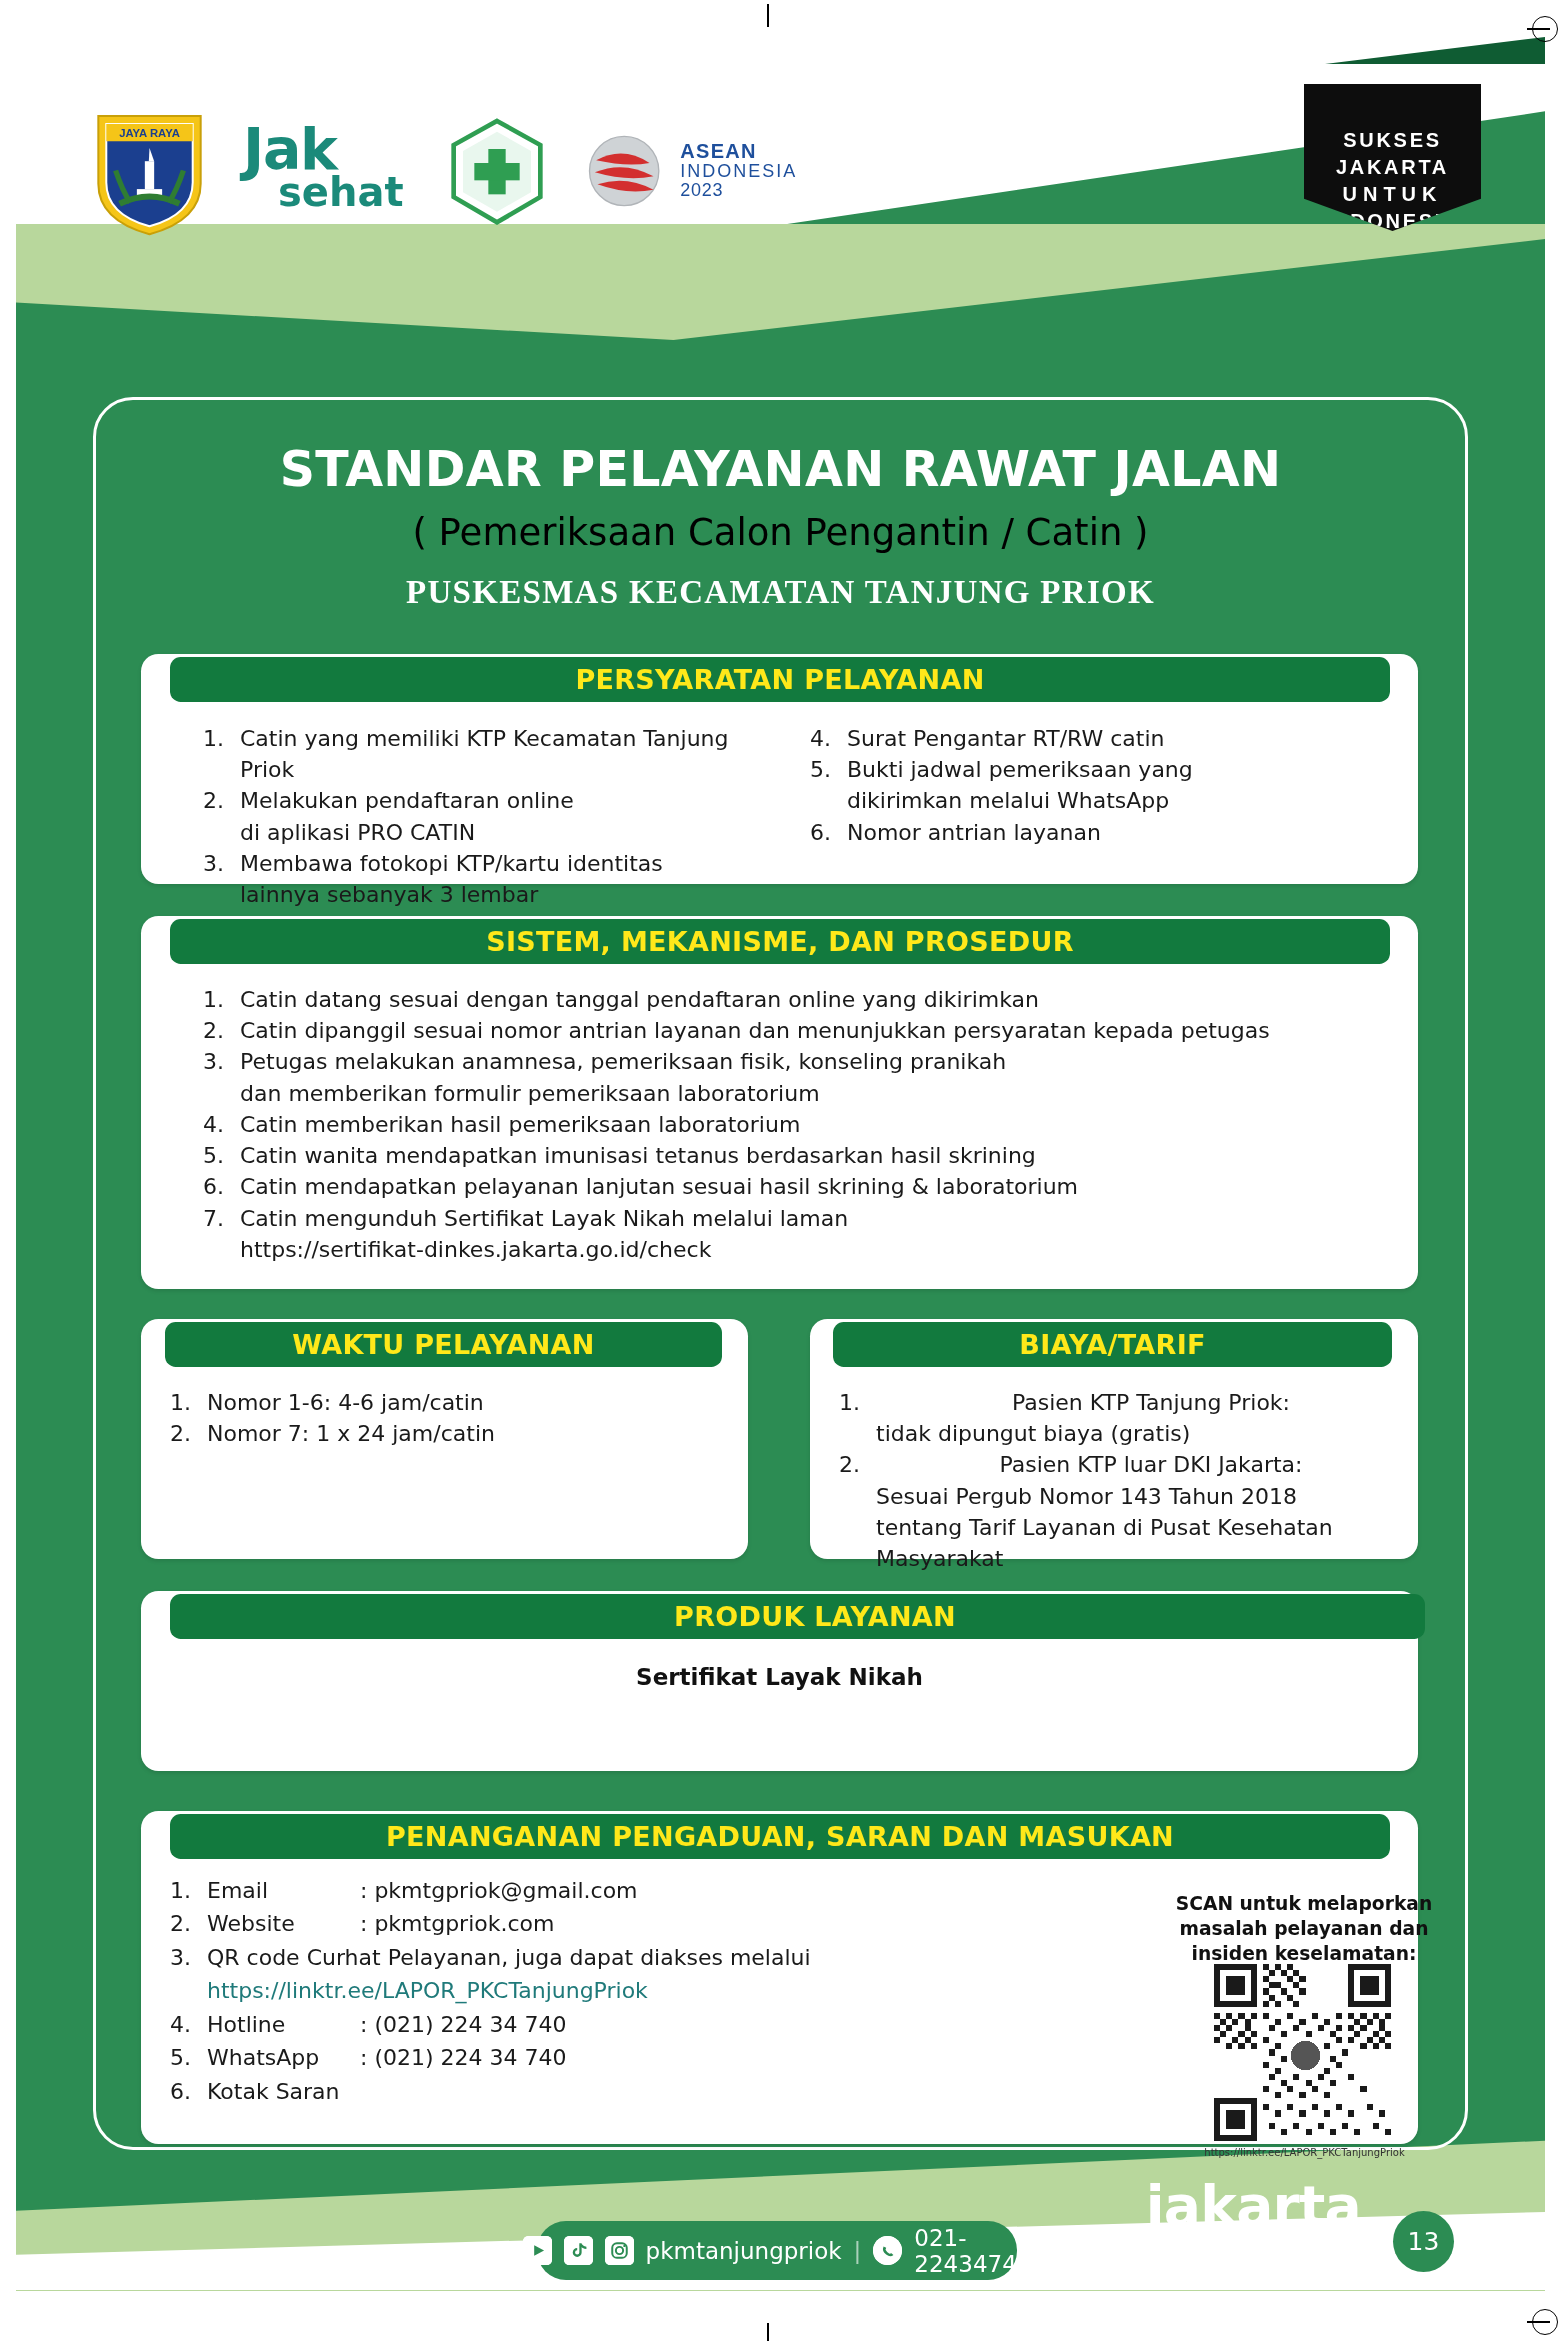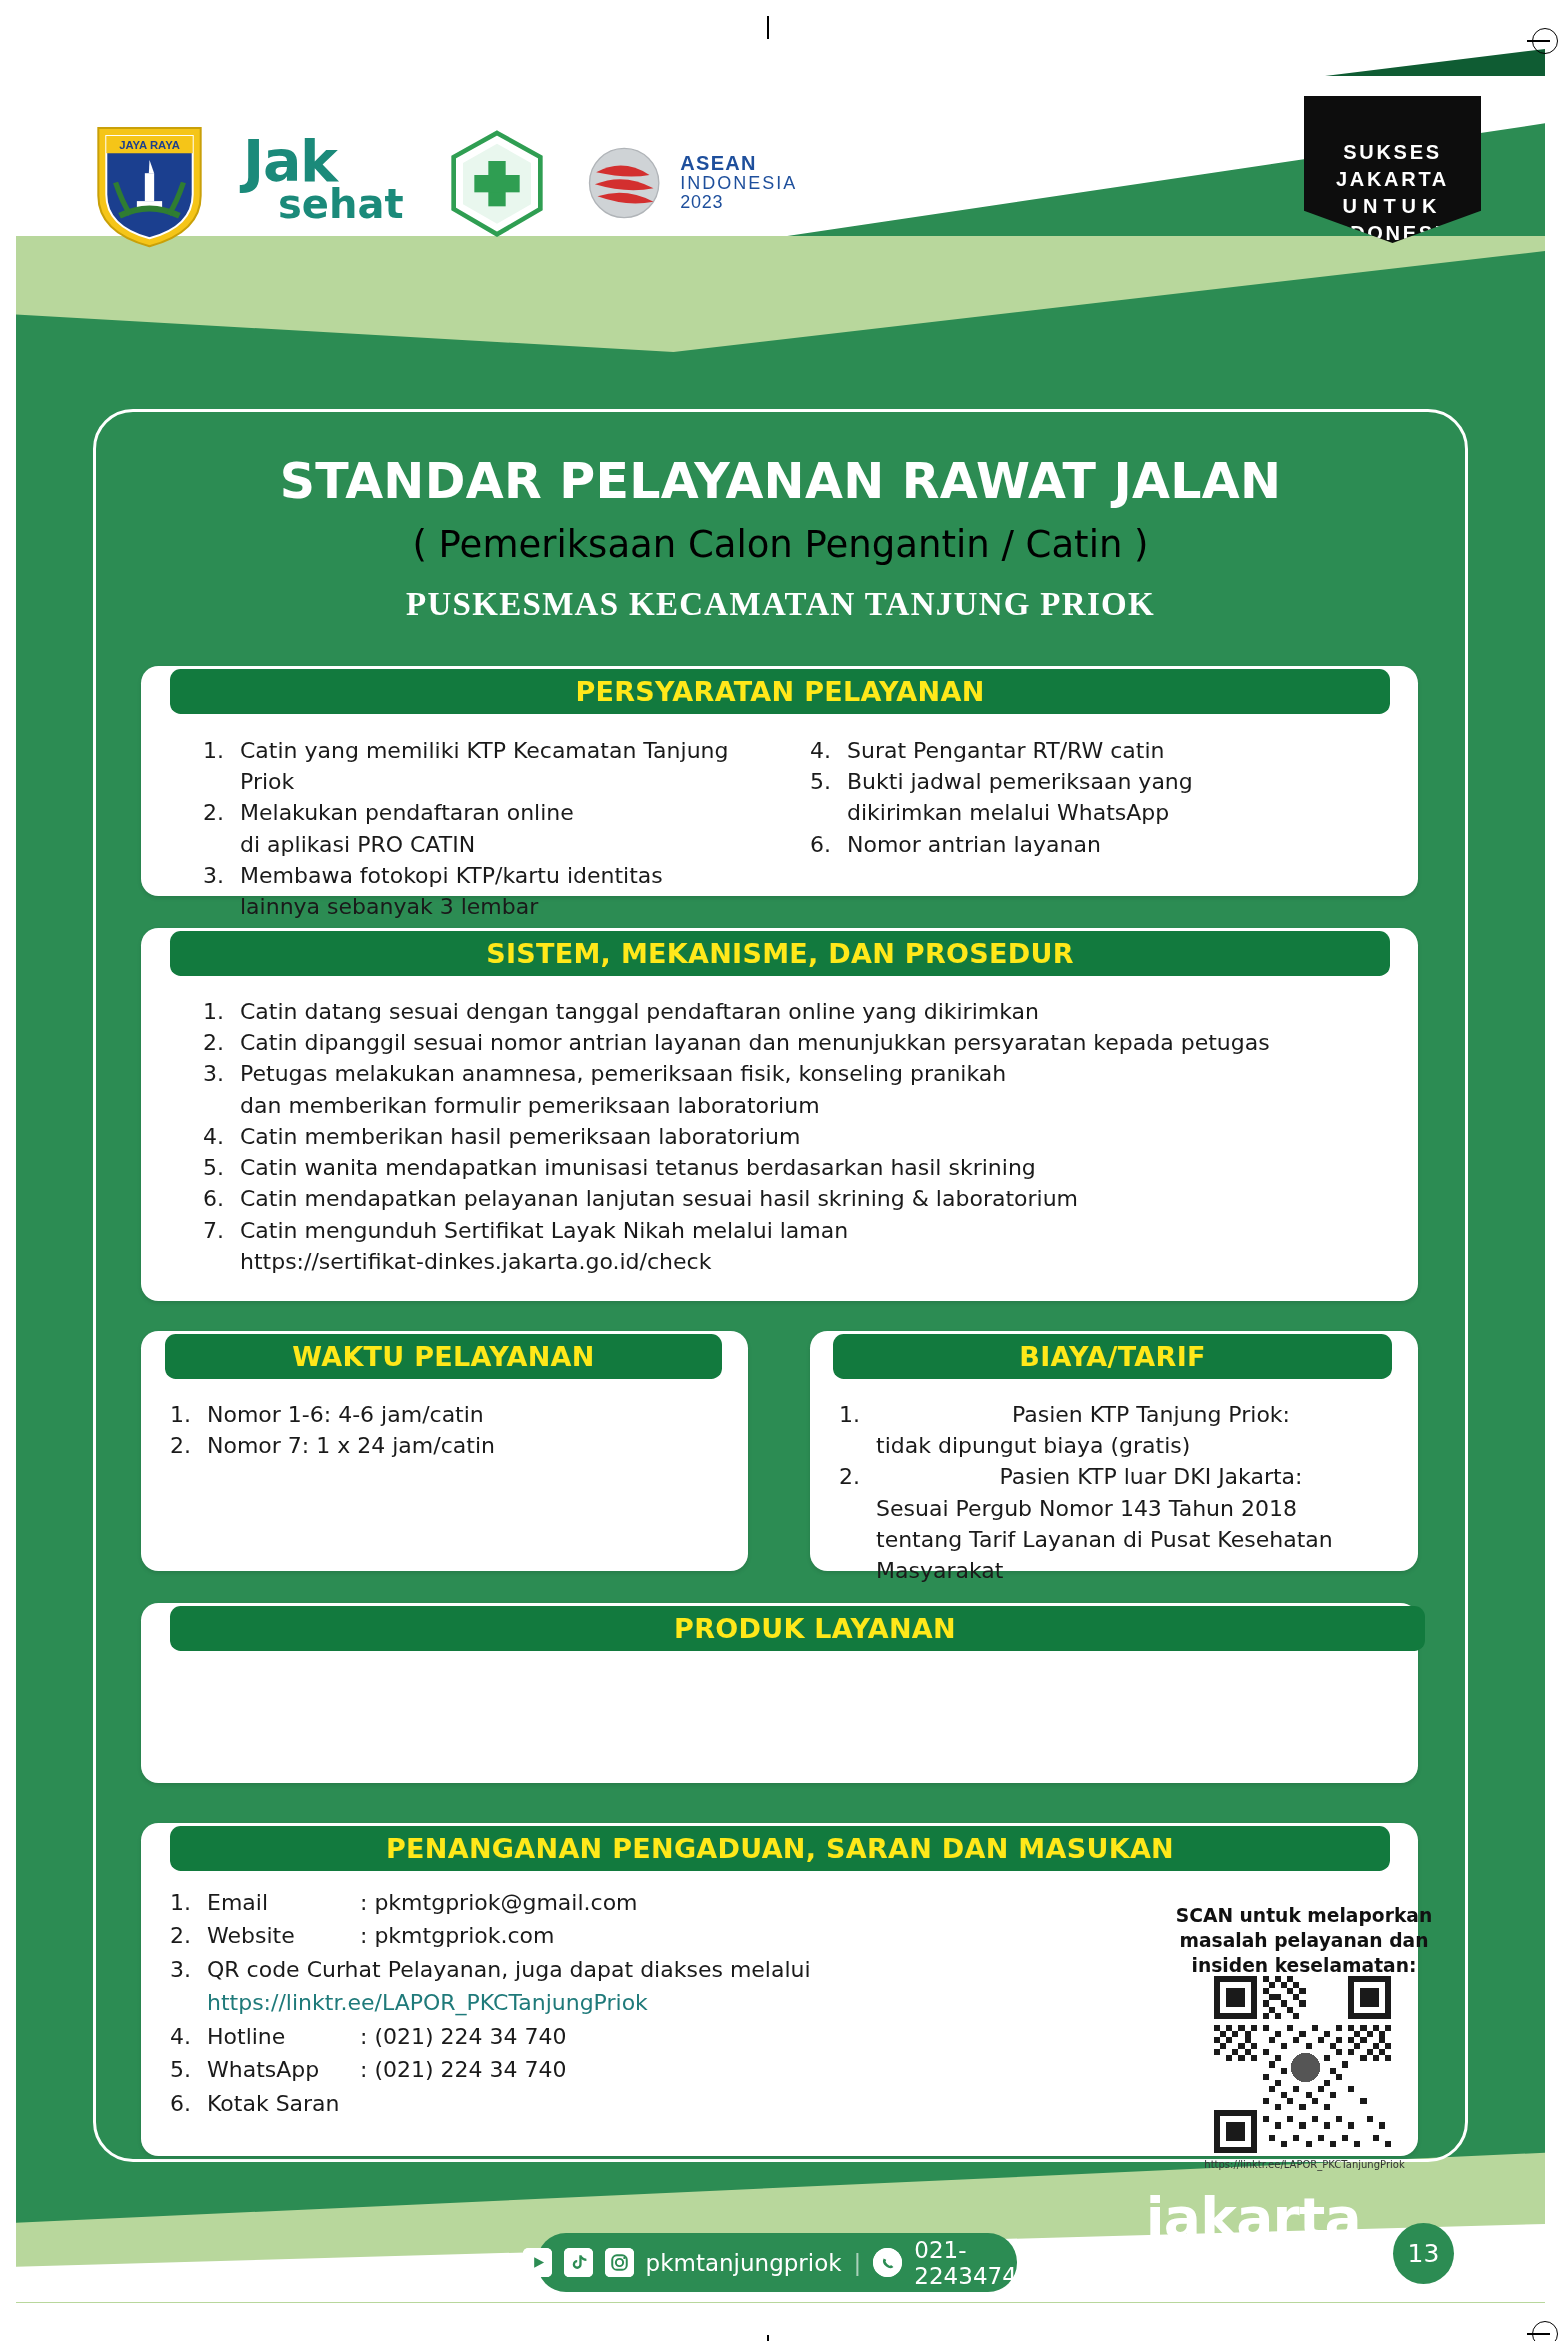--- a/index.html
+++ b/index.html
@@ -4,21 +4,21 @@
 <style>
   html, body { margin:0; padding:0; }
   body {
     width: 1561px; height: 2342px;
     background: #ffffff;
     font-family: "Liberation Sans", sans-serif;
     position: relative;
     overflow: hidden;
   }
   .page {
-    position:absolute; left:0; top:16px; width:1561px; height:2282px;
+    position:absolute; left:0; top:4px; width:1561px; height:2282px;
     background:#ffffff;
   }
   
   .crop { position:absolute; background:#000; }
   .crop-circle{ position:absolute; border:1.3px solid #000; border-radius:50%; }
   .bg-green-main{
     position:absolute; left:16px; top:33px; width:1529px; height:2253px;
     background:#2c8c53;
     clip-path: polygon(0% 8.7%, 46.5% 8.7%, 100% 3.3%, 100% 100%, 0% 100%);
   }
@@ -318,20 +318,21 @@
     <div class="li">
         <div class="num">2.</div>
         <div class="txt bold">Pasien KTP luar DKI Jakarta:</div>
       </div>
     <div class="cont">Sesuai Pergub Nomor 143 Tahun 2018</div>
     <div class="cont">tentang Tarif Layanan di Pusat Kesehatan Masyarakat</div>
   </div>
 
   <div class="card" style="left:141px; top:1587px; width:1277px; height:180px;"></div>
   <div class="card-head" style="left:170px; top:1590px; width:1220px; height:45px;padding-left:35px;">PRODUK LAYANAN</div>
+  <div style="position:absolute; left:141px; top:1660px; width:1277px; text-align:center; font-family:'DejaVu Sans', sans-serif; font-weight:bold; font-size:23px; color:#111;">Sertifikat Layak Nikah</div>
 
   <div class="card" style="left:141px; top:1807px; width:1277px; height:333px;"></div>
   <div class="card-head" style="left:170px; top:1810px; width:1220px; height:45px;">PENANGANAN PENGADUAN, SARAN DAN MASUKAN</div>
 
   <div class="list" style="position:absolute; left:170px; top:1870px; width:880px; line-height:1.52;">
     <div class="li">
       <div class="num">1.</div>
       <div style="width:153px;">Email</div>
       <div class="txt">: pkmtgpriok@gmail.com</div>
     </div>

